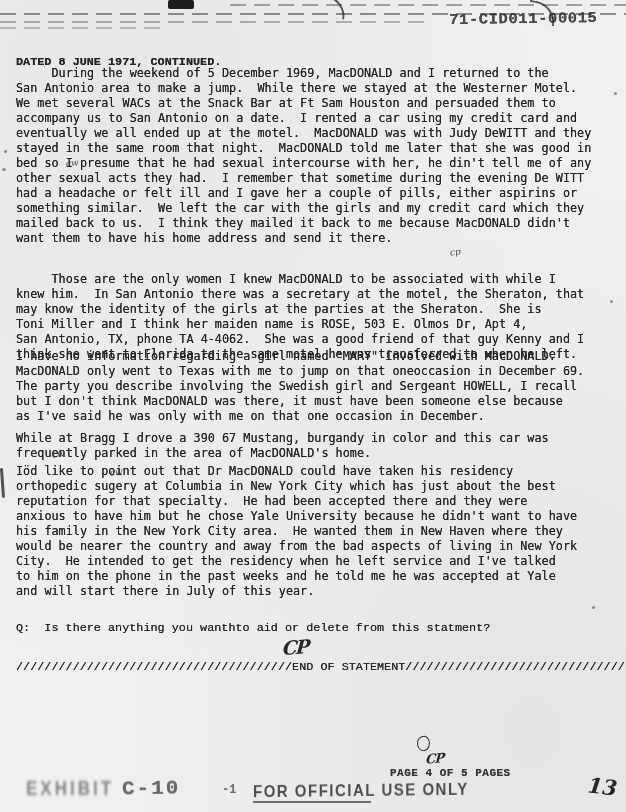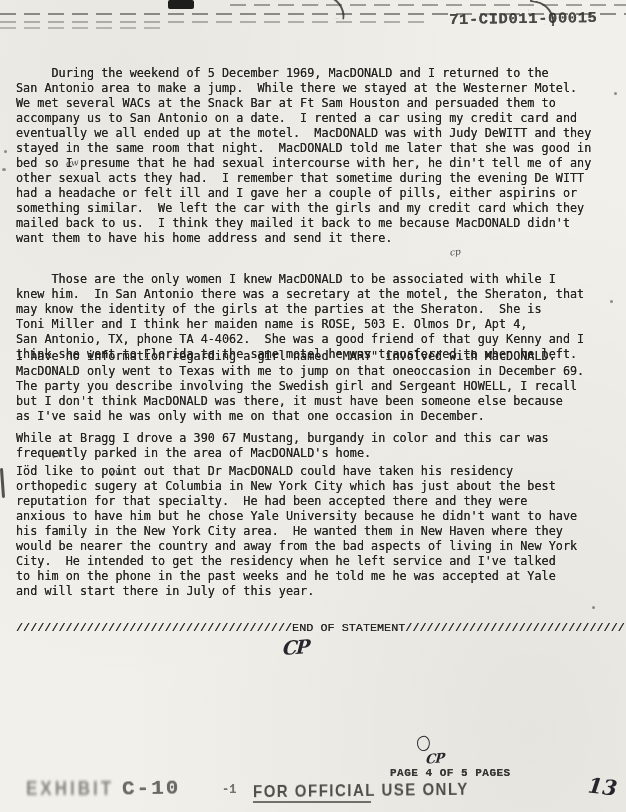--- a/index.html
+++ b/index.html
@@ -72,20 +72,21 @@
   <div class="blob"></div>
   <div class="penmark"></div>
   <div class="dot d1"></div>
   <div class="dot d2"></div>
   <div class="dot d3"></div>
   <div class="dot d4"></div>
   <div class="dot d5"></div>
 
   <div class="docnum typed">71-CID011-00015</div>
   <div class="title typed">
+    <div>DATED 8 JUNE 1971, CONTINUED.</div>
   </div>
 
   <pre class="para p1 typed">     During the weekend of 5 December 1969, MacDONALD and I returned to the
 San Antonio area to make a jump.  While there we stayed at the Westerner Motel.
 We met several WACs at the Snack Bar at Ft Sam Houston and persuaded them to
 accompany us to San Antonio on a date.  I rented a car using my credit card and
 eventually we all ended up at the motel.  MacDONALD was with Judy DeWITT and they
 stayed in the same room that night.  MacDONALD told me later that she was good in
 bed so I presume that he had sexual intercourse with her, he din't tell me of any
 other sexual acts they had.  I remember that sometime during the evening De WITT
@@ -110,20 +111,21 @@
 orthopedic sugery at Columbia in New York City which has just about the best
 reputation for that specialty.  He had been accepted there and they were
 anxious to have him but he chose Yale University because he didn't want to have
 his family in the New York City area.  He wanted them in New Haven where they
 would be nearer the country and away from the bad aspects of living in New York
 City.  He intended to get the residency when he left service and I've talked
 to him on the phone in the past weeks and he told me he was accepted at Yale
 and will start there in July of this year.</pre>
 
   <div class="qa typed">
+    <div>Q:  Is there anything you wanthto aid or delete from this statment?</div>
     <div>///////////////////////////////////////END OF STATEMENT///////////////////////////////</div>
   </div>
 
   <span class="hand cw" style="left:66px;top:158px;">cw</span>
   <span class="hand cw" style="left:450px;top:247px;">cp</span>
   <span class="hand cw" style="left:52px;top:449px;">cw</span>
   <span class="hand cw" style="left:110px;top:467px;">cw</span>
   <span class="hand caret" style="left:393px;top:485px;">^</span>
   <span class="hand initials-mid" style="left:283px;top:636px;">CP</span>
   <span class="hand page-initials" style="left:426px;top:751px;">CP</span>

